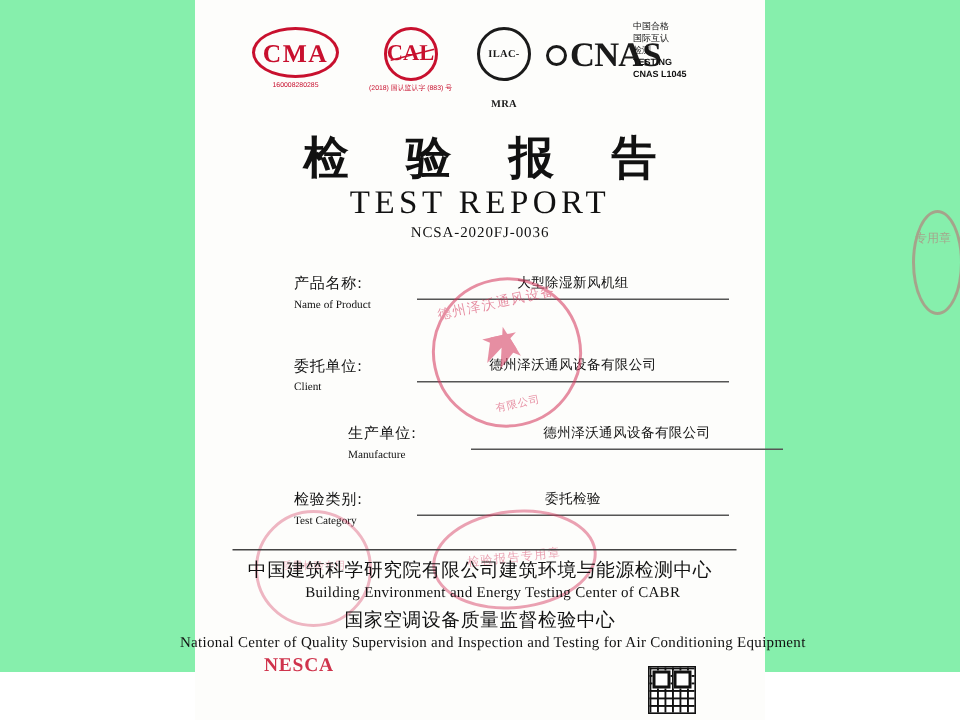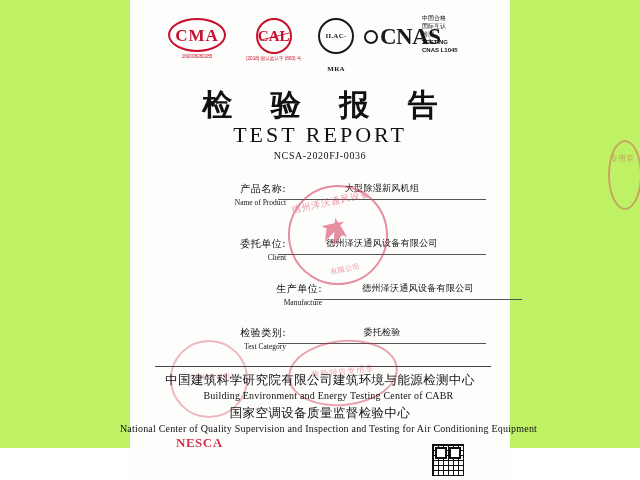--- a/index.html
+++ b/index.html
@@ -10,21 +10,21 @@
   body {
     width: 640px;
     height: 480px;
     overflow: hidden;
     font-family: "Liberation Serif", serif;
   }
   .page {
     position: relative;
     width: 640px;
     height: 448px;
-    background: #bef264;
+    background: #86efac;
   }
   .sheet {
     position: absolute;
     left: 130px;
     top: 0px;
     width: 380px;
     height: 480px;
     background: #fdfdfb;
   }
 
@@ -159,24 +159,23 @@
 
   
   .field {
     position: absolute;
     left: 196px;
     width: 292px;
     height: 30px;
   }
   .field-labels {
     position: absolute;
-    left: 12px;
+    left: 0;
     top: 0;
     width: 78px;
-    text-align: right;
   }
   .label-cn {
     font-size: 10px;
     color: #111;
     font-family: "DejaVu Sans", sans-serif;
     letter-spacing: 0.5px;
     white-space: nowrap;
   }
   .label-en {
     font-size: 7.5px;

